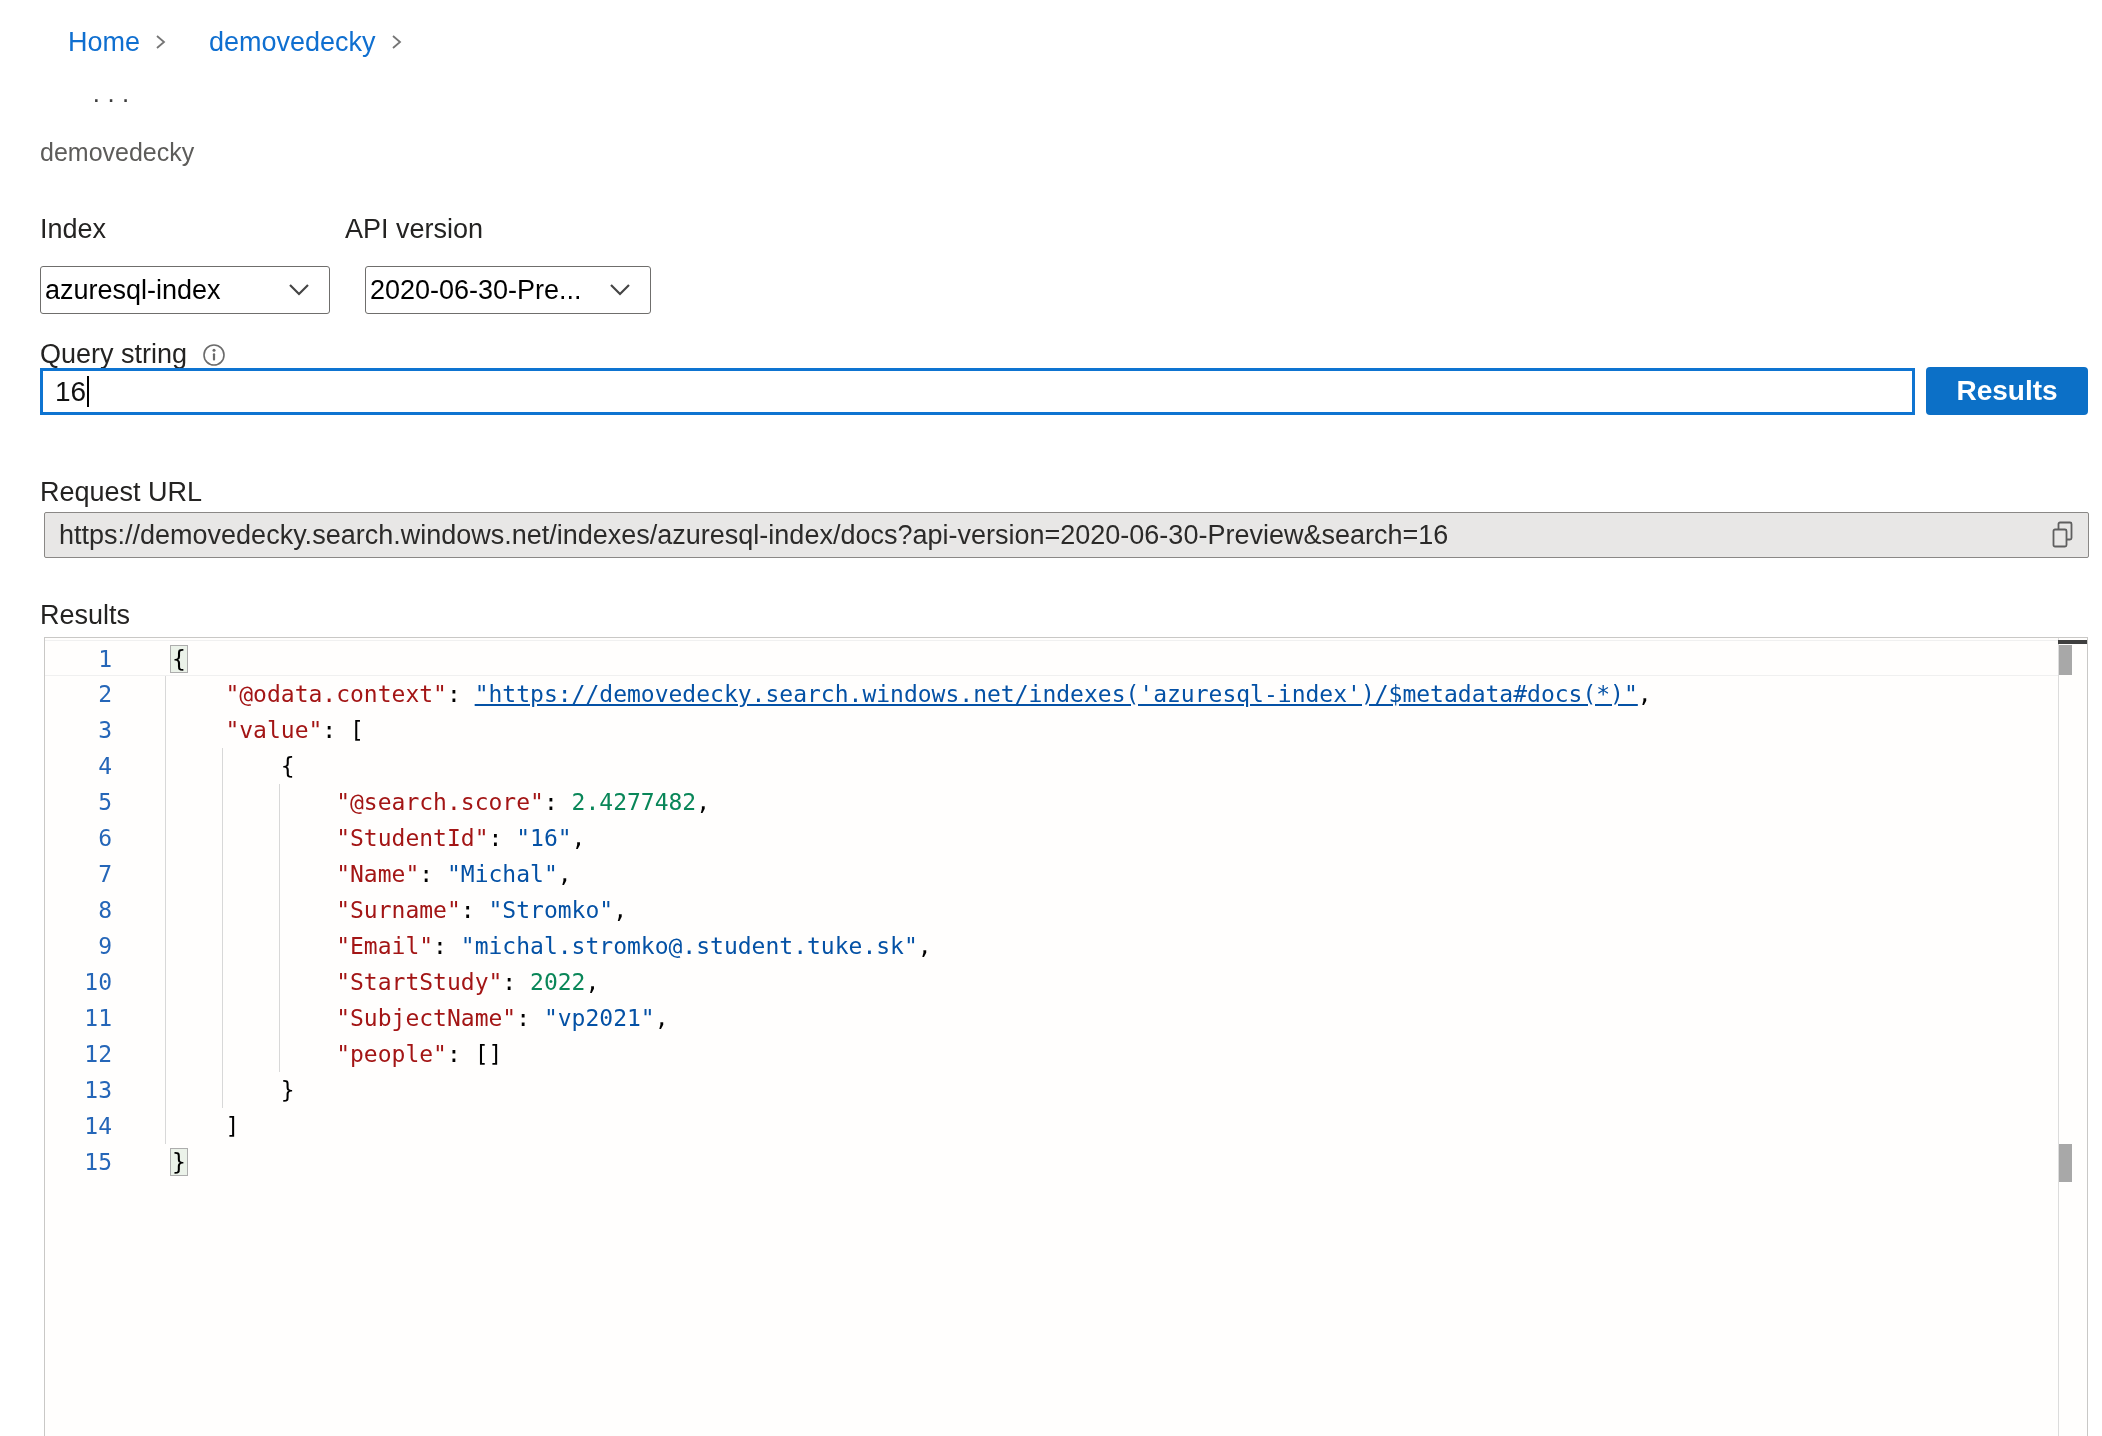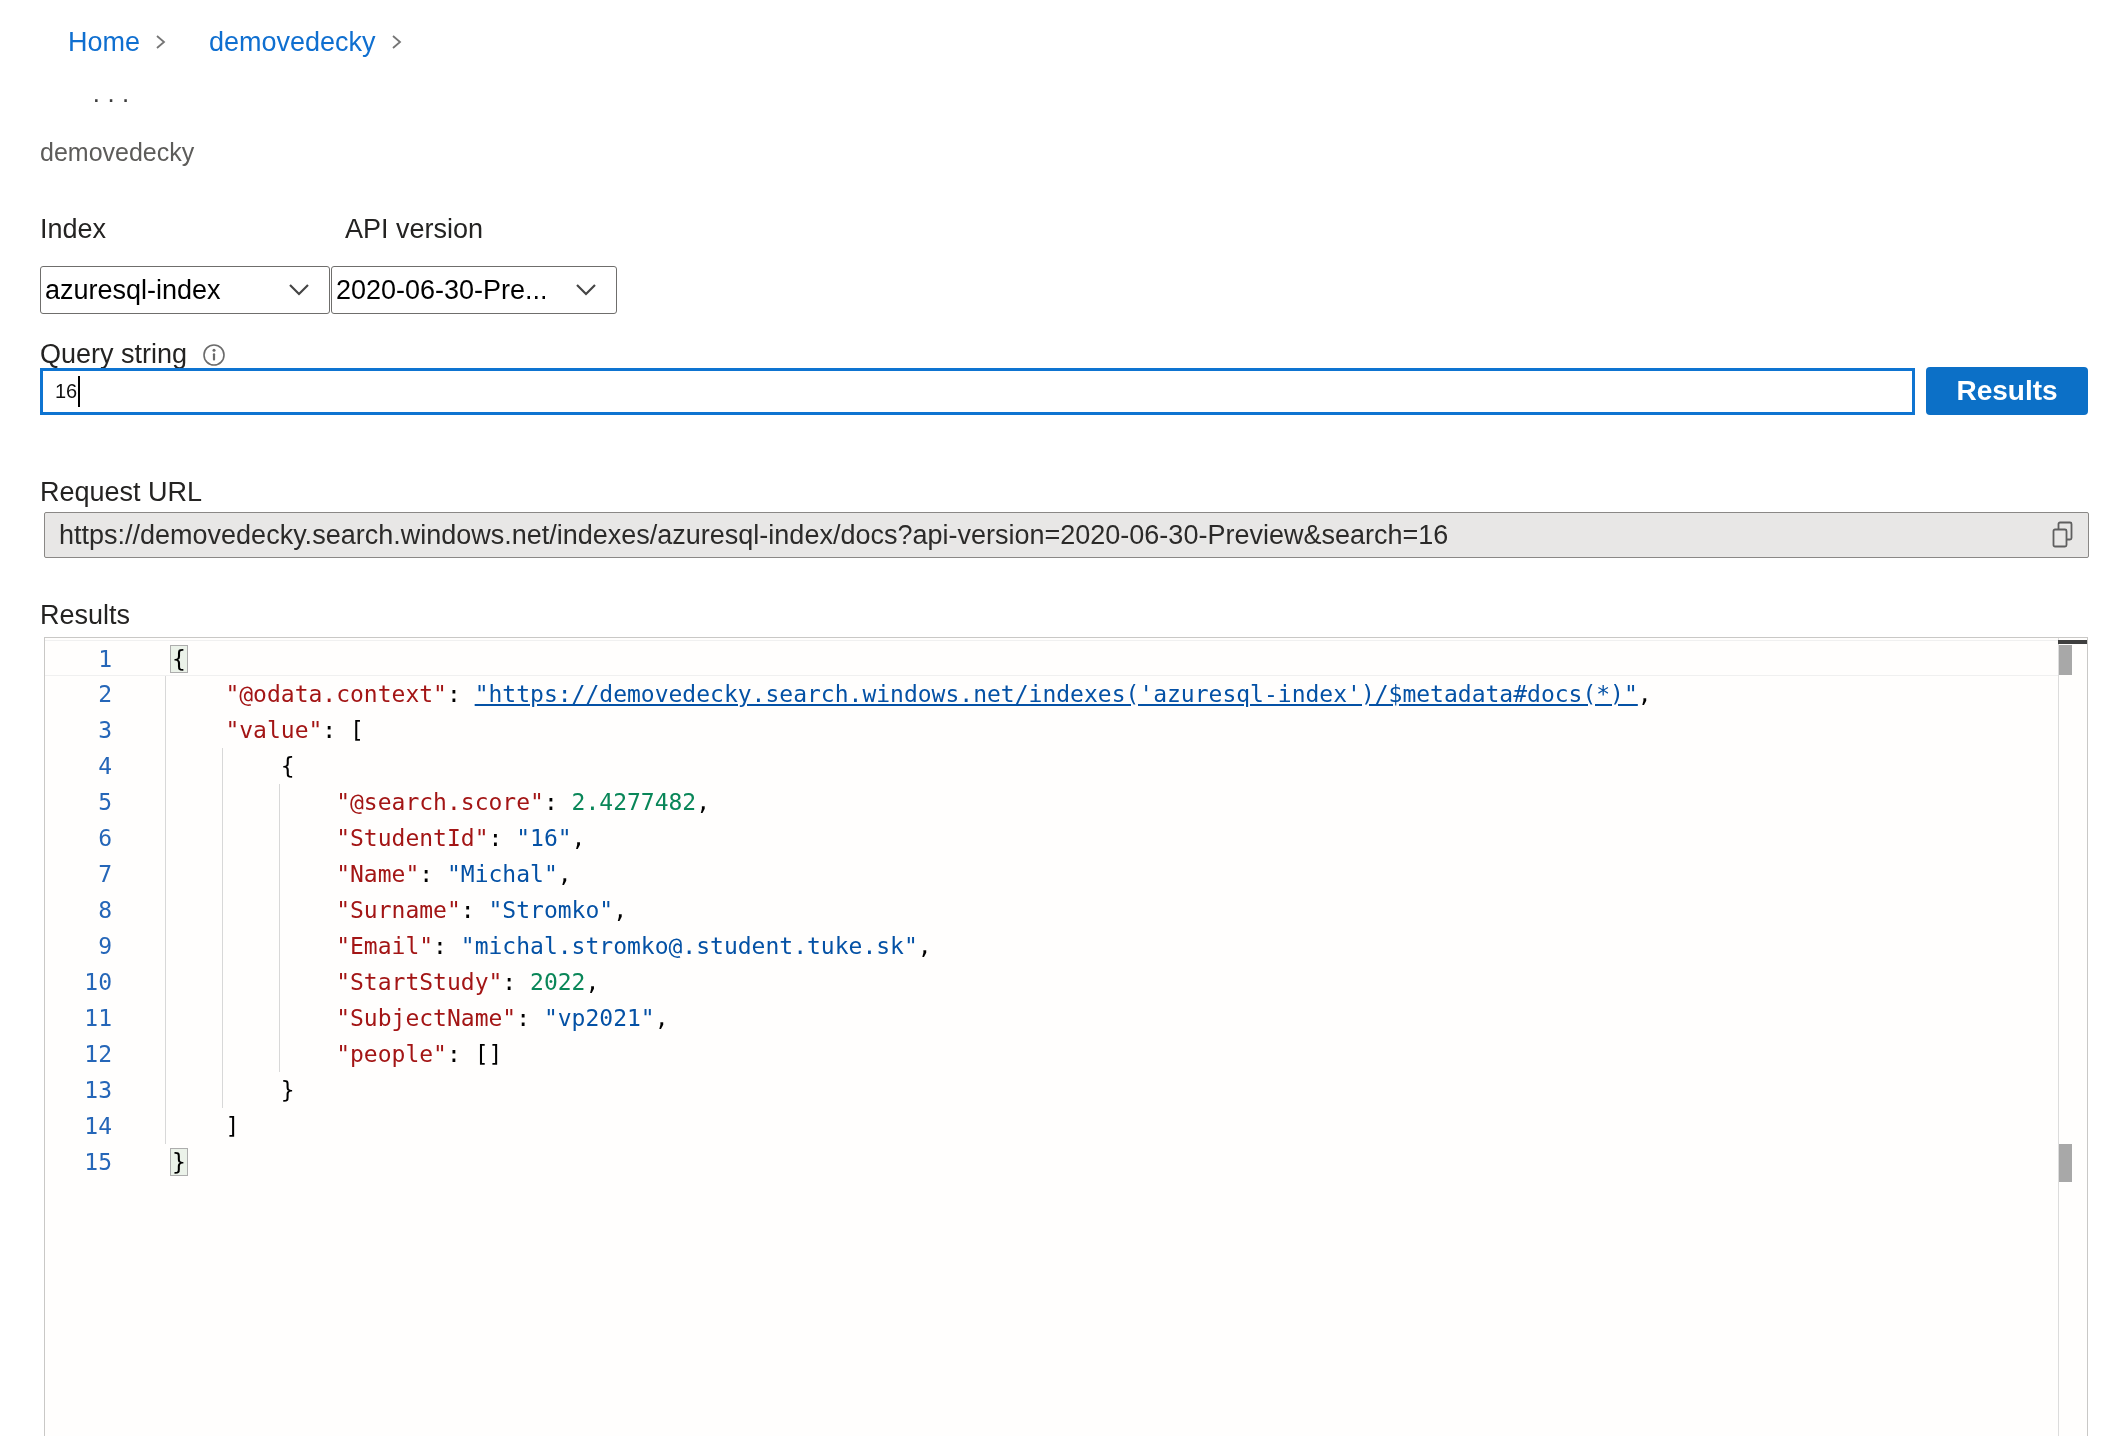--- a/index.html
+++ b/index.html
@@ -28,26 +28,26 @@
   .lbl-query { left:40px; top:339px; display:flex; align-items:center; gap:15px; }
   .lbl-url { left:40px; top:477px; }
   .lbl-results { left:40px; top:600px; }
 
   
   .dropdown { position:absolute; top:266px; height:48px; border:1px solid #6f6e6c;
               border-radius:3px; background:#fff; display:flex; align-items:center;
               justify-content:space-between; padding:0 18px 0 4px; font-size:27px;
               color:#000000; cursor:pointer; }
   .dd-index { left:40px; width:290px; }
-  .dd-api { left:331px; width:286px; }
+  .dd-api { left:365px; width:286px; }
 
   
   .query-input { position:absolute; left:40px; top:368px; width:1875px; height:47px;
                  border:3px solid #0e74d1; background:#fff; display:flex; align-items:center;
-                 padding-left:12px; font-size:20px; color:#111; }
+                 padding-left:12px; font-size:28px; color:#111; }
   .caret { display:inline-block; width:2px; height:31px; background:#000; margin-left:1px; }
   .search-btn { position:absolute; left:1926px; top:367px; width:162px; height:48px;
                 background:#0c70c7; color:#fff; border:none; border-radius:4px;
                 font-family:"Liberation Sans", sans-serif; font-size:28px; font-weight:700;
                 cursor:pointer; }
 
   
   .url-bar { position:absolute; left:44px; top:512px; width:2045px; height:46px;
              background:#e8e7e6; border:1px solid #8a8886; border-radius:2px;
              display:flex; align-items:center; justify-content:space-between;

